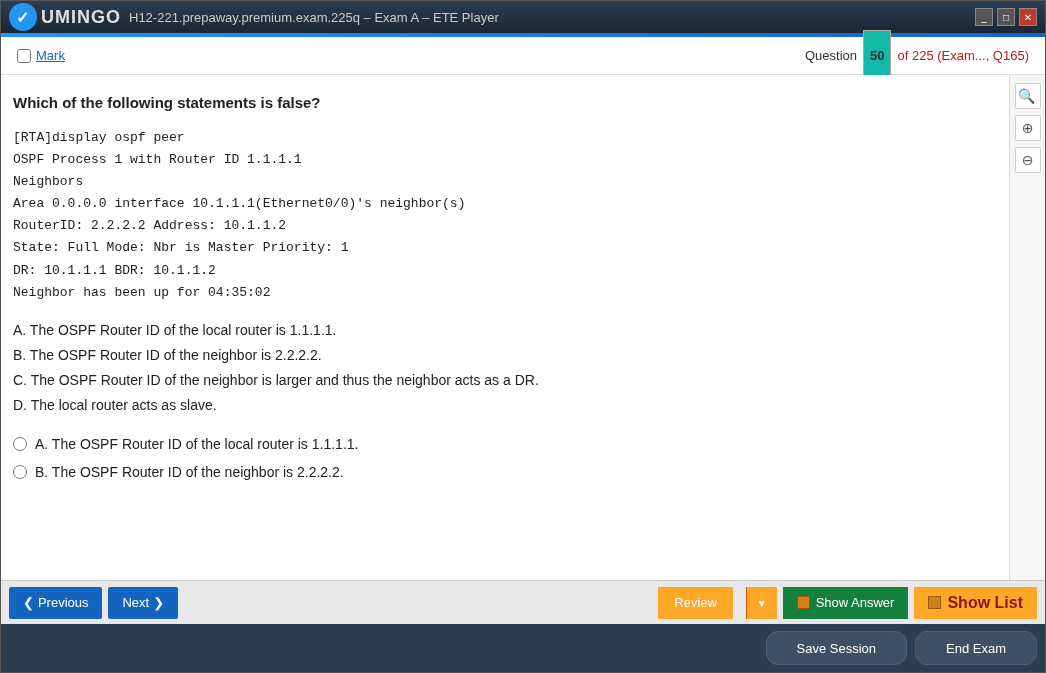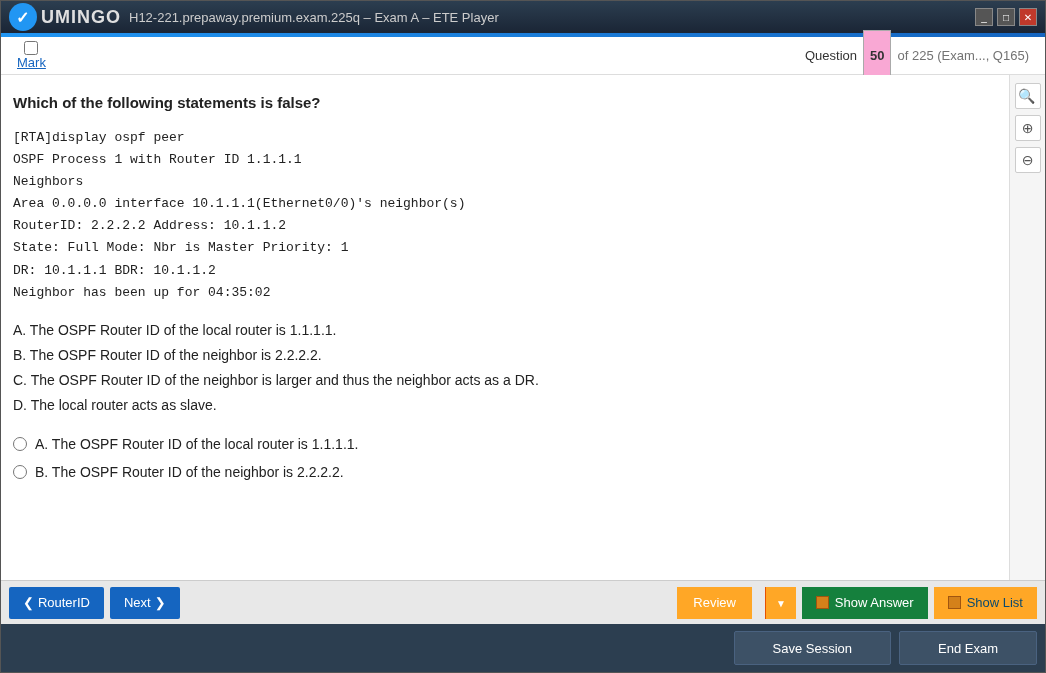--- a/index.html
+++ b/index.html
@@ -95,50 +95,50 @@
       padding: 8px 16px;
       display: flex;
       align-items: center;
       gap: 12px;
       flex-shrink: 0;
       height: 38px;
     }
     .mark-checkbox {
       display: flex;
       align-items: center;
-      cursor: pointer;
-      flex-direction: column;
+      gap: 5px;
+      cursor: pointer;
     }
     .mark-checkbox input[type="checkbox"] {
       width: 14px;
       height: 14px;
     }
     .mark-label {
       color: #1565C0;
       text-decoration: underline;
       font-size: 13px;
       cursor: pointer;
     }
     .question-number-area {
       margin-left: auto;
       display: flex;
       align-items: center;
       gap: 6px;
       font-size: 13px;
       color: #333;
     }
     .question-num-badge {
-      background: #f9a8d4;
+      background: #14b8a6;
       border: 1px solid #aaa;
       padding: 17px 6px;
       font-size: 13px;
       font-weight: bold;
     }
     .question-info {
-      color: #737373;
+      color: #b91c1c;
       font-size: 13px;
     }
 
     
     .content-area {
       flex: 1;
       background: white;
       display: flex;
       overflow: hidden;
     }
@@ -278,29 +278,30 @@
       font-size: 13px;
       cursor: pointer;
       height: 32px;
       display: flex;
       align-items: center;
       gap: 6px;
     }
 
     .show-list-btn {
       background: #FFA726;
-      color: #0c4a6e;
+      color: #7f1d1d;
       border: none;
       padding: 6px 14px;
-      font-size: 13px;
-      cursor: pointer;
-      height: 32px;
-      display: flex;
-      align-items: center;
-      gap: 6px;
+      font-size: 16px;
+      cursor: pointer;
+      height: 32px;
+      display: flex;
+      align-items: center;
+      gap: 6px;
+      font-weight: bold;
     }
 
     .btn-checkbox {
       width: 13px;
       height: 13px;
       background: #d4811a;
       border: 1px solid #a05510;
       display: inline-block;
       flex-shrink: 0;
     }
@@ -314,24 +315,24 @@
       gap: 8px;
       justify-content: flex-end;
       flex-shrink: 0;
       height: 48px;
     }
 
     .action-btn {
       background: #3d5166;
       color: white;
       border: 1px solid #4a6280;
-      padding: 8px 38px;
-      font-size: 13px;
-      cursor: pointer;
-      border-radius: 2px;
+      padding: 8px 30px;
+      font-size: 13px;
+      cursor: pointer;
+      border-radius: 12px;
       height: 34px;
       display: flex;
       align-items: center;
     }
 
     .chevron-left::before { content: '❮'; }
     .chevron-right::before { content: '❯'; }
     .chevron-down::before { content: '▼'; font-size: 10px; }
   </style>
 </head>
@@ -415,21 +416,21 @@
       </div>
       <div class="sidebar-icon-btn" title="Zoom Out">
         <span>⊖</span>
       </div>
     </div>
   </div>
 
   <div class="bottom-toolbar">
     <button class="nav-btn">
       <span class="chevron-left"></span>
-      <span>RouterID</span>
+      <span>Previous</span>
     </button>
     <button class="nav-btn">
       <span>Next</span>
       <span class="chevron-right"></span>
     </button>
 
     <div class="review-btn-group">
       <button class="review-btn">Review</button>
       <button class="review-dropdown">
         <span class="chevron-down"></span>

